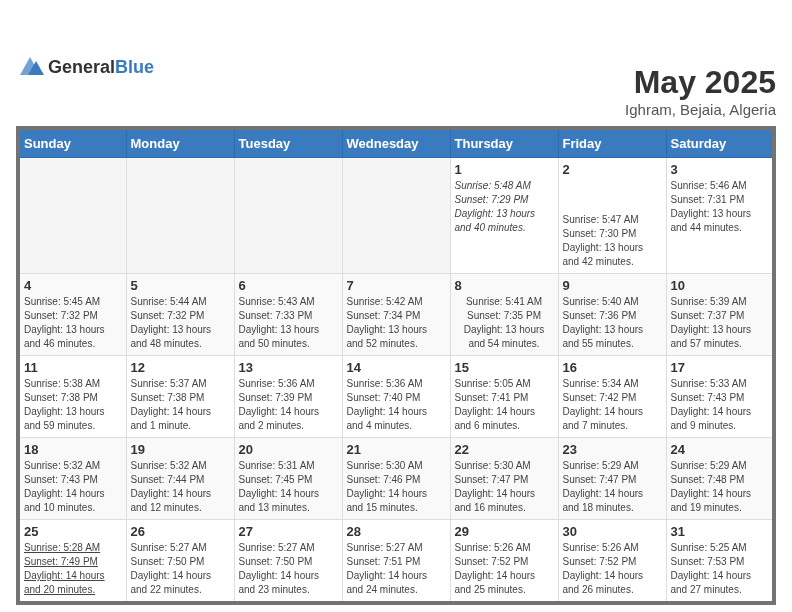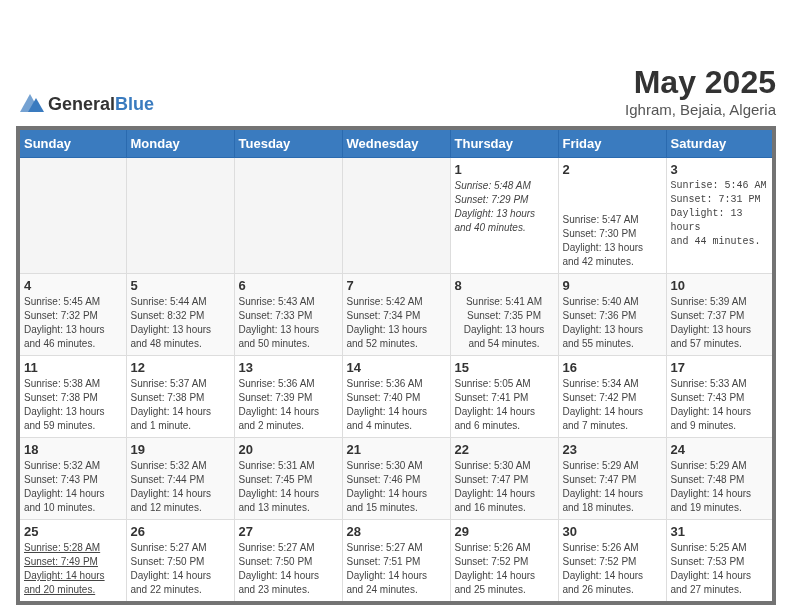--- a/index.html
+++ b/index.html
@@ -6,21 +6,21 @@
     body {
       font-family: Arial, sans-serif;
       background: #fff;
       width: 792px;
       min-height: 612px;
       padding: 16px;
     }
     .header-area {
       display: flex;
       justify-content: space-between;
-      align-items: flex-end;
+      align-items: center;
       margin-bottom: 8px;
     }
     .logo {
       display: flex;
       align-items: center;
       gap: 4px;
     }
     .logo-icon {
       width: 28px;
       height: 28px;
@@ -129,38 +129,38 @@
         </td>
         <td>
           <span class="day-number">2</span>
           <div class="day-info" style="white-space: pre-line; margin-top: 36px;">Sunrise: 5:47 AM
 Sunset: 7:30 PM
 Daylight: 13 hours
 and 42 minutes.</div>
         </td>
         <td>
           <span class="day-number">3</span>
-          <div class="day-info" style="white-space: pre-line; font-family: Liberation Mono, monospace;">Sunrise: 5:46 AM
+          <div class="day-info" style="white-space: pre-line;">Sunrise: 5:46 AM
 Sunset: 7:31 PM
 Daylight: 13 hours
 and 44 minutes.</div>
         </td>
       </tr>
       <tr class="row-even">
         <td>
           <span class="day-number">4</span>
           <div class="day-info" style="white-space: pre-line;">Sunrise: 5:45 AM
 Sunset: 7:32 PM
 Daylight: 13 hours
 and 46 minutes.</div>
         </td>
         <td>
           <span class="day-number">5</span>
           <div class="day-info" style="white-space: pre-line;">Sunrise: 5:44 AM
-Sunset: 8:32 PM
+Sunset: 7:32 PM
 Daylight: 13 hours
 and 48 minutes.</div>
         </td>
         <td>
           <span class="day-number">6</span>
           <div class="day-info" style="white-space: pre-line;">Sunrise: 5:43 AM
 Sunset: 7:33 PM
 Daylight: 13 hours
 and 50 minutes.</div>
         </td>

